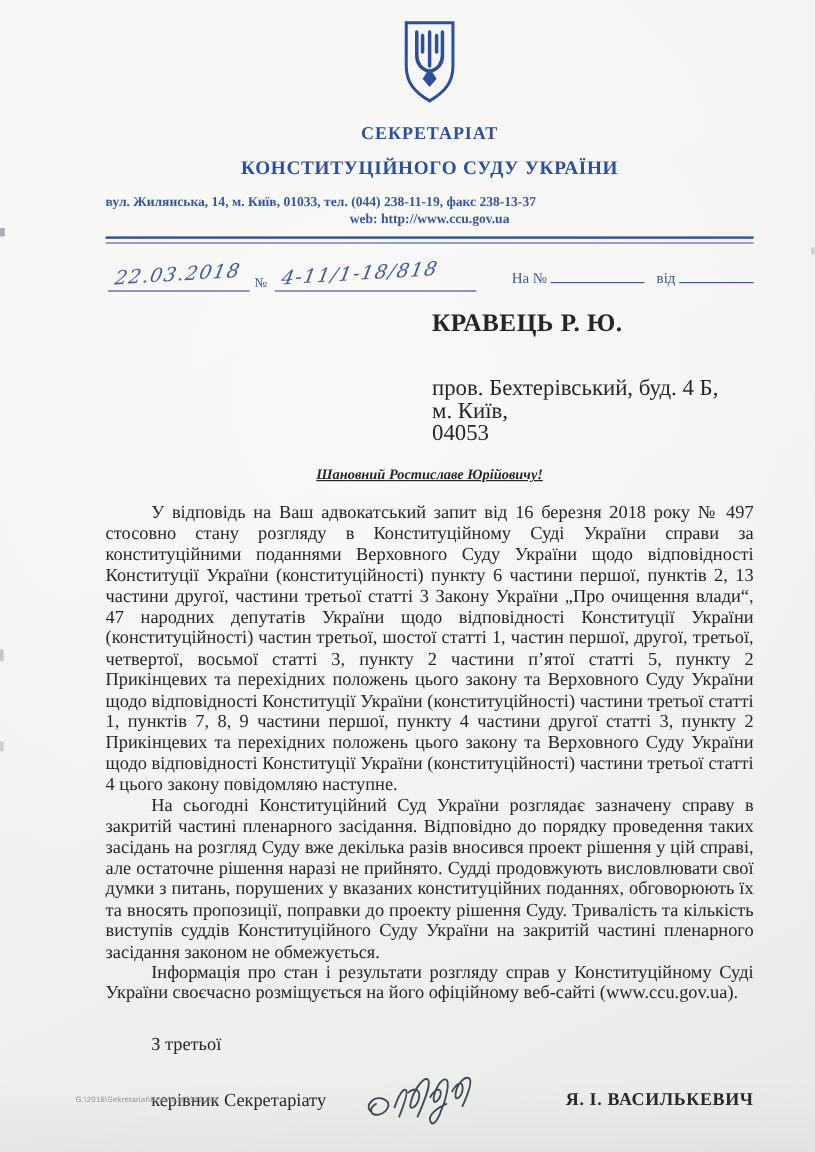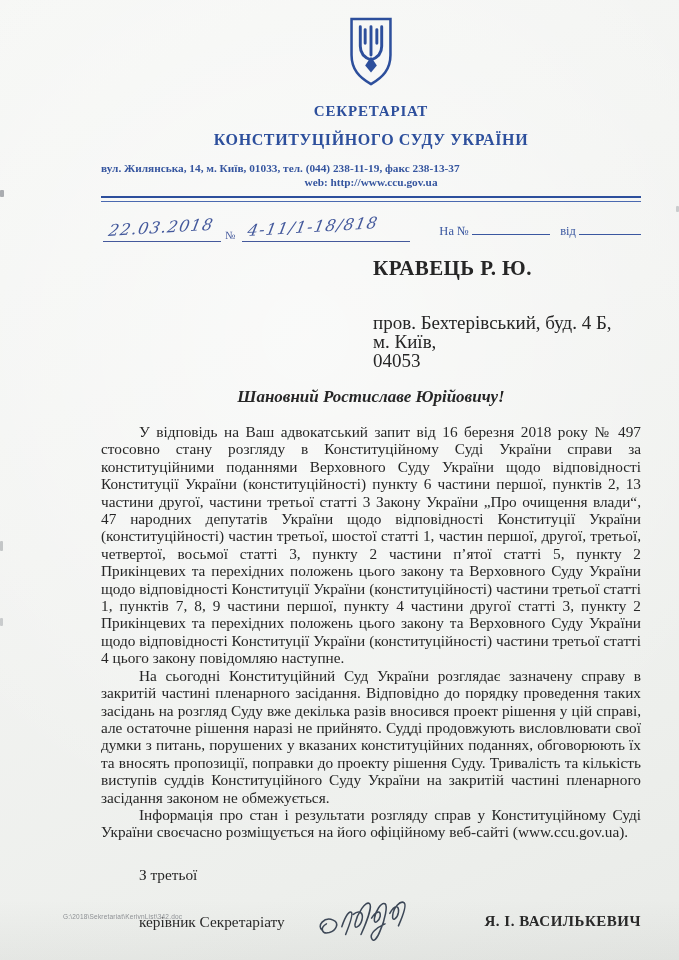--- a/index.html
+++ b/index.html
@@ -7,21 +7,21 @@
     position:relative;
     width:679px;height:960px;
     margin:0 auto;
     background:
       radial-gradient(ellipse 120% 90% at 45% 35%, rgba(255,255,255,.55), rgba(255,255,255,0) 60%),
       linear-gradient(155deg,#f6f7f5 0%,#f2f3f1 45%,#edefec 80%,#e9ebe8 100%);
     font-family:"Liberation Serif", serif;
     color:#262626;
     overflow:hidden;
   }
-  .content{position:absolute;left:101px;width:540px;top:0;}
+  .content{position:absolute;left:88px;width:540px;top:0;}
   
   .emblem-wrap{display:flex;justify-content:center;padding-top:16px;}
   .org{  text-align:center;color:#2d4f9c;font-weight:bold;margin-top:10px;}
   .org-1{font-size:15px;letter-spacing:.8px;line-height:18px;}
   .org-2{font-size:16px;letter-spacing:.6px;line-height:20px;}
   .addr-line{color:#35559f;font-weight:bold;font-size:11.3px;margin-top:11px;line-height:14px;}
   .web-line{text-align:center;color:#35559f;font-weight:bold;font-size:11.3px;line-height:14px;}
   .rule{margin-top:7px;border-top:2px solid #2d4f9c;border-bottom:1px solid #4a69b0;height:3px;}
   
   .ref-row{display:flex;justify-content:space-between;align-items:flex-end;margin-top:10px;height:30px;}
@@ -38,21 +38,21 @@
   .no-sign{color:#44599c;font-size:11px;margin-left:4px;position:relative;top:-1px;}
   .ref-right{color:#3a57a0;font-size:12.5px;white-space:nowrap;padding-bottom:3px;text-align:center;}
   .u{display:inline-block;border-bottom:1px solid #3a57a0;height:11px;vertical-align:baseline;}
   .u-1{width:78px;margin-right:10px;}
   .u-2{width:62px;}
   
   .addressee{margin-top:14px;margin-left:272px;}
   .addressee .name{font-weight:bold;font-size:21px;letter-spacing:.4px;}
   .addressee .lines{margin-top:32px;font-size:19px;line-height:19px;}
   
-  .salutation{text-align:center;font-weight:bold;font-style:italic;font-size:17px;margin-top:17px;}
+  .salutation{text-align:center;font-weight:bold;font-style:italic;font-size:12px;margin-top:17px;text-decoration:underline;}
   .body{margin-top:16px;}
   .body p{
     margin:0;font-size:15.3px;line-height:17.4px;
     text-align:justify;text-indent:38px;
   }
   .valediction{margin-top:25px;text-indent:38px;font-size:15.3px;}
   .sign-row{display:flex;align-items:center;margin-top:14px;}
   .sign-title{text-indent:38px;font-size:15.3px;white-space:nowrap;}
   .sign-scrawl{flex:1;display:flex;justify-content:center;align-items:center;margin:0 4px;}
   .sign-name{font-weight:bold;font-size:15px;letter-spacing:.5px;white-space:nowrap;}

